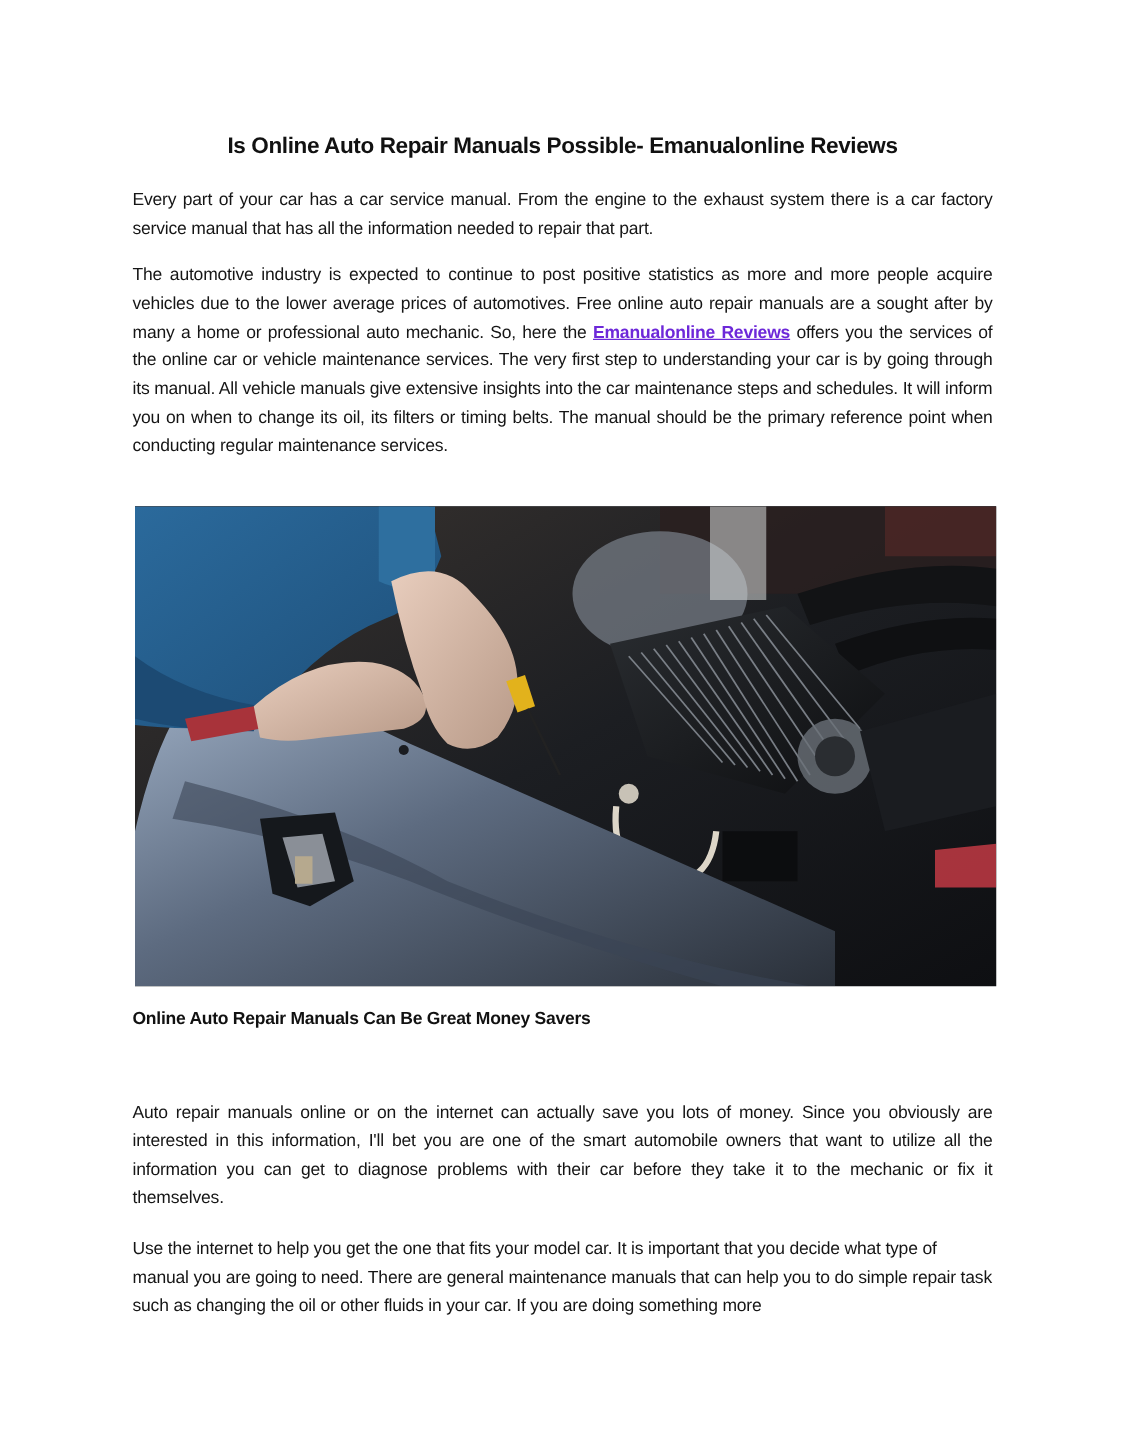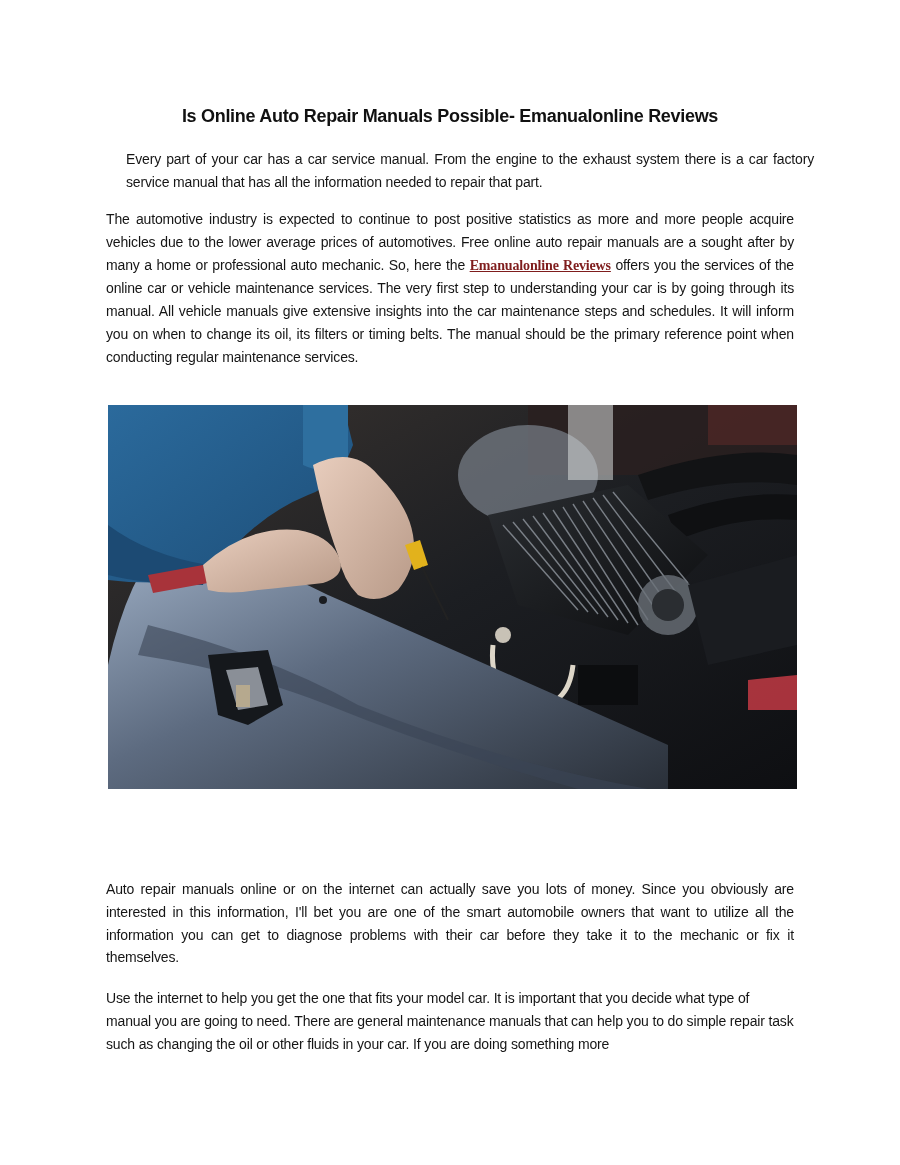--- a/index.html
+++ b/index.html
@@ -6,27 +6,27 @@
     body { width: 900px; height: 1165px; position: relative; overflow: hidden;
            font-family: "Liberation Sans", sans-serif; color: #111; }
     .page { position: absolute; left: 0; top: 0; width: 768px; height: 1165px; background: #fff; }
     .title { position: absolute; left: 106px; width: 688px; top: 106px; text-align: center;
              font-family: "Liberation Sans", sans-serif; font-weight: bold; font-size: 18px;
              letter-spacing: -0.3px; color: #111; }
     .para { position: absolute; left: 106px; width: 688px; margin: 0;
             font-family: "Liberation Sans", sans-serif; font-size: 14px; line-height: 22.8px;
             color: #151515; text-align: justify; letter-spacing: -0.15px; }
     .para.left { text-align: left; }
-    .p1 { top: 148px; margin-left: 20px; }
+    .p1 { top: 148px; }
     .p2 { top: 208px; }
     .p3 { top: 878px; }
     .p4 { top: 987px; }
     .subhead { position: absolute; left: 106px; top: 806px; font-weight: bold; font-size: 14px;
                color: #111; letter-spacing: -0.2px; }
-    a.link { color: #7f1d1d; font-weight: bold; text-decoration: underline; font-family: Liberation Serif, serif; }
+    a.link { color: #6d28d9; font-weight: bold; text-decoration: underline; }
 
     .photo { position: absolute; left: 108px; top: 405px; width: 689px; height: 384px; overflow: hidden;
              background: #1a1d22; }
     .photo svg { display: block; }
   </style>
 </head>
 <body>
 
 <div class="page">
 
@@ -117,18 +117,19 @@
 
       <path d="M205 60 Q245 40 270 70 Q300 100 305 130 Q310 160 290 185 Q270 200 250 190 Q235 175 230 150 Q215 110 205 60 Z" fill="url(#skin)"></path>
 
       <path d="M297 140 L312 135 L320 160 L306 165 Z" fill="#e2b21c"></path>
       <line x1="314" y1="162" x2="340" y2="215" stroke="#222" stroke-width="2"></line>
 
       <circle cx="215" cy="195" r="4" fill="#1a1c20"></circle>
     </svg>
   </div>
 
+  <div class="subhead">Online Auto Repair Manuals Can Be Great Money Savers</div>
 
   <p class="para p3">Auto repair manuals online or on the internet can actually save you lots of money. Since you obviously are interested in this information, I'll bet you are one of the smart automobile owners that want to utilize all the information you can get to diagnose problems with their car before they take it to the mechanic or fix it themselves.</p>
 
   <p class="para p4 left">Use the internet to help you get the one that fits your model car. It is important that you decide what type of manual you are going to need. There are general maintenance manuals that can help you to do simple repair task such as changing the oil or other fluids in your car. If you are doing something more</p>
 
 </div>
 
 </body></html>

